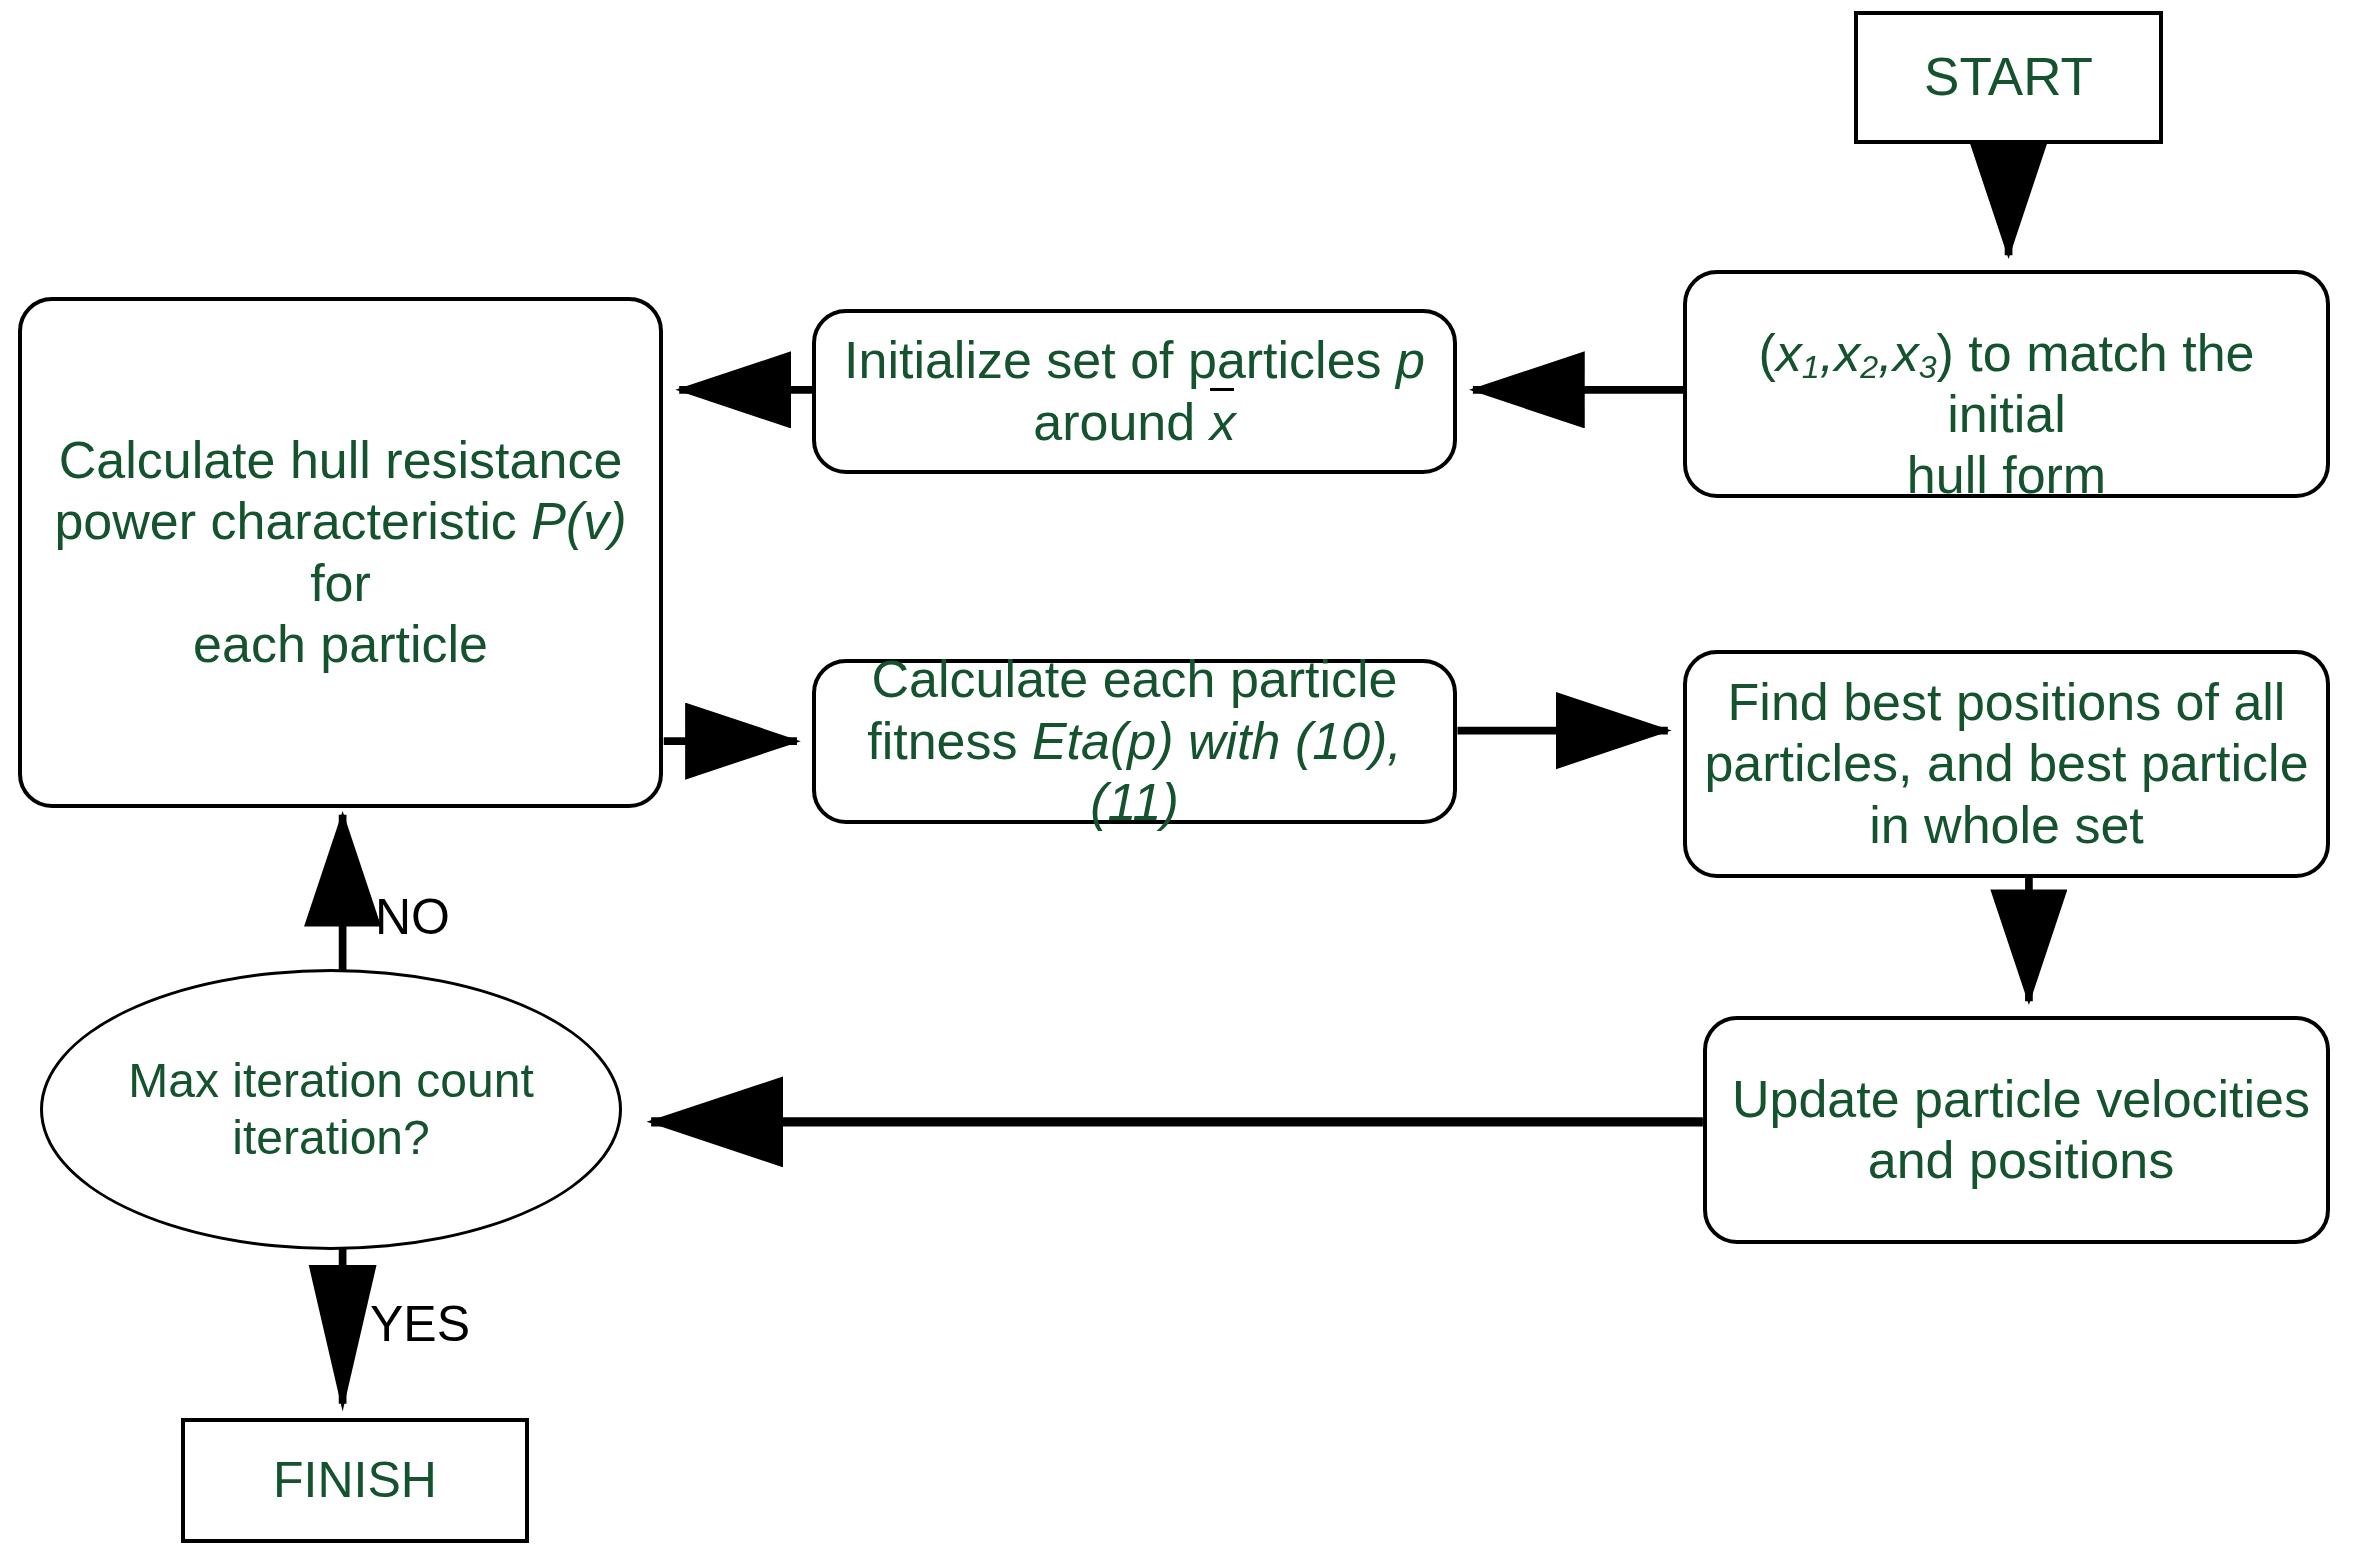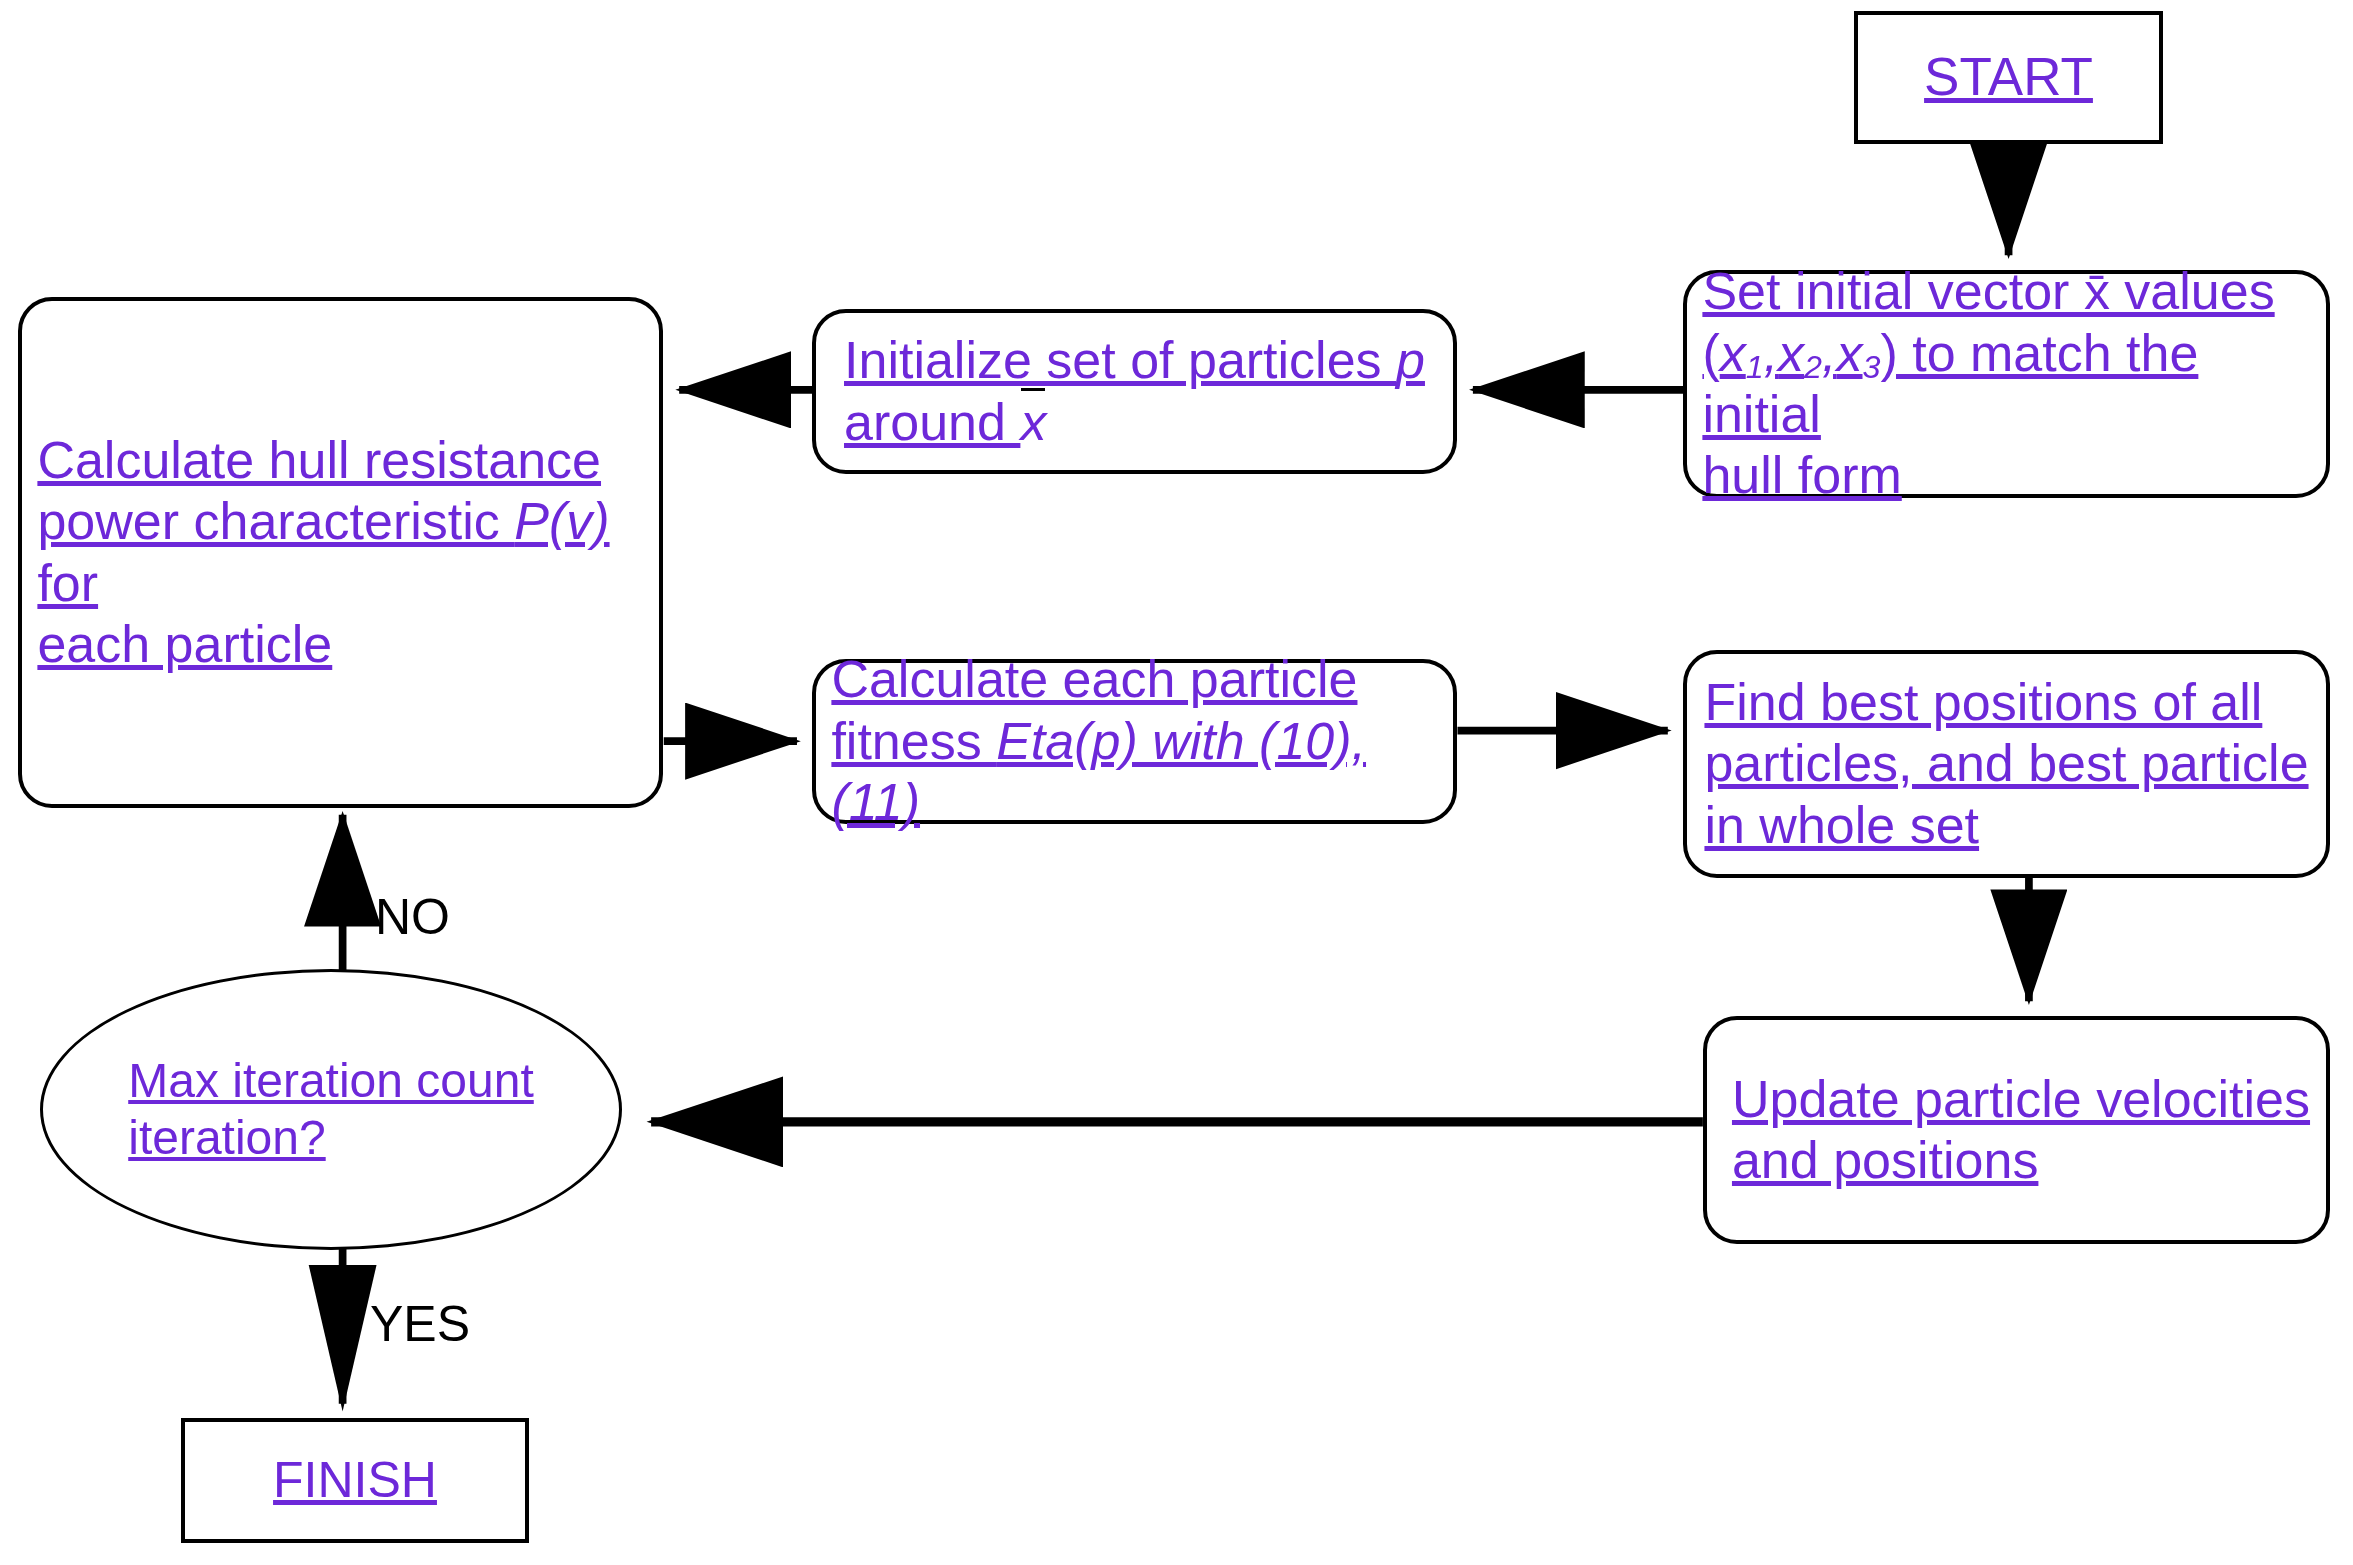--- a/index.html
+++ b/index.html
@@ -22,23 +22,23 @@
     width: 2354px;
     height: 1565px;
     pointer-events: none;
   }
   .node {
     position: absolute;
     box-sizing: border-box;
     display: flex;
     align-items: center;
     justify-content: center;
-    color: #6d28d9;
+    text-align: center;
+    color: #14532d;
     line-height: 1.18;
-    text-decoration: underline;
   }
   .rect-sharp {
     border: 4.9px solid #000000;
     background: #ffffff;
     border-radius: 0;
   }
   .rect-round {
     border: 4.9px solid #000000;
     background: #ffffff;
     border-radius: 34px;
@@ -137,21 +137,21 @@
     <g>
       <line x1="488" y1="1780" x2="488" y2="2002" stroke="#000000" stroke-width="11" marker-end="url(#ah-slim)"></line>
     </g>
   </svg>
 
   <div class="node rect-sharp" id="node-start">
     <span class="txt">START</span>
   </div>
 
   <div class="node rect-round" id="node-setvector">
-    <span class="txt"><span>Set initial vector x̄ values</span><br><span><span>(</span><span class="ital">x</span><sub>1</sub><span class="ital">,</span><span class="ital">x</span><sub>2</sub><span class="ital">,</span><span class="ital">x</span><sub>3</sub><span>) to match the initial</span></span><br><span>hull form</span></span>
+    <span class="txt"><br><span><span>(</span><span class="ital">x</span><sub>1</sub><span class="ital">,</span><span class="ital">x</span><sub>2</sub><span class="ital">,</span><span class="ital">x</span><sub>3</sub><span>) to match the initial</span></span><br><span>hull form</span></span>
   </div>
 
   <div class="node rect-round" id="node-initialize">
     <span class="txt"><span>Initialize set of particles </span><span class="ital">p</span><br><span>around </span><span class="ovb ital">x</span></span>
   </div>
 
   <div class="node rect-round" id="node-calcpower">
     <span class="txt"><span>Calculate hull resistance</span><br><span>power characteristic </span><span class="ital">P(v)</span><span> for</span><br><span>each particle</span></span>
   </div>
 

